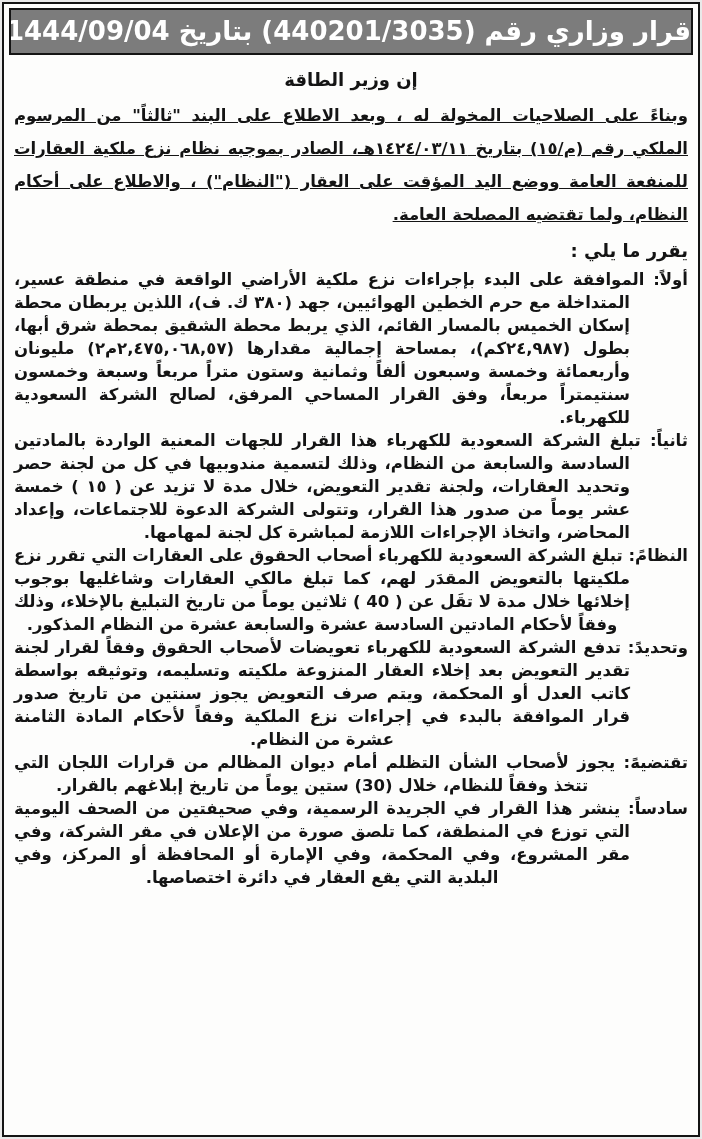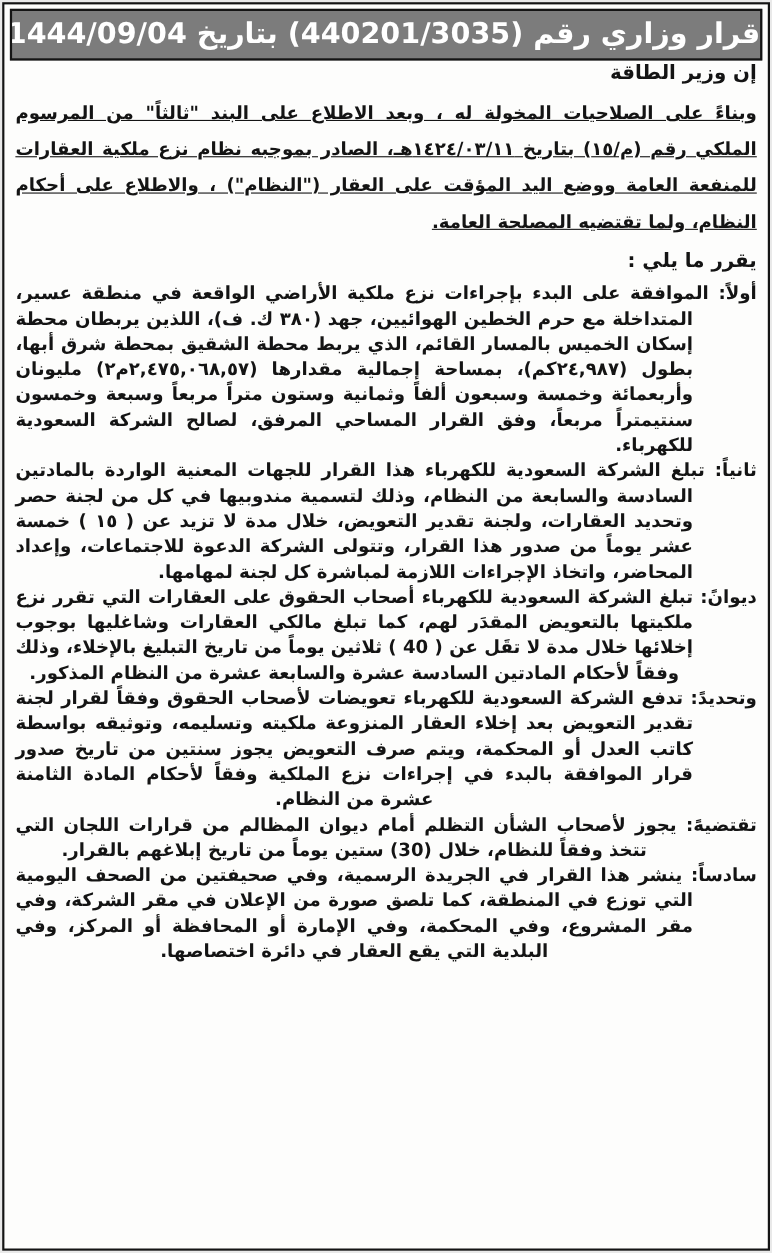--- a/index.html
+++ b/index.html
@@ -8,21 +8,21 @@
     position:relative;box-sizing:border-box;width:698px;height:1135px;margin:2px auto;
     background:#fdfdfc;border:2px solid #141414;overflow:hidden;
     padding:0 10px;direction:rtl;color:#141414;font-weight:bold;
   }
   .header-bar{
     margin:4px -5px 0;height:47px;box-sizing:border-box;
     background:#7c7c7c;border:2px solid #141414;
     color:#ffffff;text-align:center;font-size:26px;line-height:42px;
     letter-spacing:0px;white-space:nowrap;overflow:hidden;
   }
-  .salutation{text-align:right;font-size:18px;line-height:24px;}
+  .salutation{margin-top:13px;text-align:center;font-size:18px;line-height:24px;}
   .preamble{
     margin:7px 0 0;font-size:16.5px;line-height:33px;
     text-align:justify;text-align-last:right;text-decoration:underline;
   }
   .decides{margin:5px 0 2px;font-size:18px;line-height:30px;}
   .items{margin-top:2px;}
   .item{
     margin:0;font-size:16.5px;line-height:23px;
     text-align:justify;text-align-last:right;
     padding-right:58px;text-indent:-58px;
@@ -43,20 +43,20 @@
 
   <div class="salutation">إن وزير الطاقة</div>
 
   <p class="preamble">وبناءً على الصلاحيات المخولة له ، وبعد الاطلاع على البند "ثالثاً" من المرسوم الملكي رقم (م/١٥) بتاريخ ١٤٢٤/٠٣/١١هـ، الصادر بموجبه نظام نزع ملكية العقارات للمنفعة العامة ووضع اليد المؤقت على العقار ("النظام") ، والاطلاع على أحكام النظام، ولما تقتضيه المصلحة العامة.</p>
 
   <div class="decides">يقرر ما يلي :</div>
 
   <div class="items">
     <p class="item"><span class="label">أولاً:</span> <span>الموافقة على البدء بإجراءات نزع ملكية الأراضي الواقعة في منطقة عسير، المتداخلة مع حرم الخطين الهوائيين، جهد (٣٨٠ ك. ف)، اللذين يربطان محطة إسكان الخميس بالمسار القائم، الذي يربط محطة الشقيق بمحطة شرق أبها، بطول (٢٤,٩٨٧كم)، بمساحة إجمالية مقدارها (٢,٤٧٥,٠٦٨,٥٧م٢) مليونان وأربعمائة وخمسة وسبعون ألفاً وثمانية وستون متراً مربعاً وسبعة وخمسون سنتيمتراً مربعاً، وفق القرار المساحي المرفق، لصالح الشركة السعودية للكهرباء.</span></p>
     <p class="item"><span class="label">ثانياً:</span> <span>تبلغ الشركة السعودية للكهرباء هذا القرار للجهات المعنية الواردة بالمادتين السادسة والسابعة من النظام، وذلك لتسمية مندوبيها في كل من لجنة حصر وتحديد العقارات، ولجنة تقدير التعويض، خلال مدة لا تزيد عن ( ١٥ ) خمسة عشر يوماً من صدور هذا القرار، وتتولى الشركة الدعوة للاجتماعات، وإعداد المحاضر، واتخاذ الإجراءات اللازمة لمباشرة كل لجنة لمهامها.</span></p>
-    <p class="item"><span class="label">ديوانً:</span> <span>تبلغ الشركة السعودية للكهرباء أصحاب الحقوق على العقارات التي تقرر نزع ملكيتها بالتعويض المقدَر لهم، كما تبلغ مالكي العقارات وشاغليها بوجوب إخلائها خلال مدة لا تقَل عن ( 40 ) ثلاثين يوماً من تاريخ التبليغ بالإخلاء، وذلك وفقاً لأحكام المادتين السادسة عشرة والسابعة عشرة من النظام المذكور.</span></p>
+    <p class="item"><span class="label">النظامً:</span> <span>تبلغ الشركة السعودية للكهرباء أصحاب الحقوق على العقارات التي تقرر نزع ملكيتها بالتعويض المقدَر لهم، كما تبلغ مالكي العقارات وشاغليها بوجوب إخلائها خلال مدة لا تقَل عن ( 40 ) ثلاثين يوماً من تاريخ التبليغ بالإخلاء، وذلك وفقاً لأحكام المادتين السادسة عشرة والسابعة عشرة من النظام المذكور.</span></p>
     <p class="item"><span class="label">وتحديدً:</span> <span>تدفع الشركة السعودية للكهرباء تعويضات لأصحاب الحقوق وفقاً لقرار لجنة تقدير التعويض بعد إخلاء العقار المنزوعة ملكيته وتسليمه، وتوثيقه بواسطة كاتب العدل أو المحكمة، ويتم صرف التعويض يجوز سنتين من تاريخ صدور قرار الموافقة بالبدء في إجراءات نزع الملكية وفقاً لأحكام المادة الثامنة عشرة من النظام.</span></p>
     <p class="item"><span class="label">تقتضيهً:</span> <span>يجوز لأصحاب الشأن التظلم أمام ديوان المظالم من قرارات اللجان التي تتخذ وفقاً للنظام، خلال (30) ستين يوماً من تاريخ إبلاغهم بالقرار.</span></p>
     <p class="item"><span class="label">سادساً:</span> <span>ينشر هذا القرار في الجريدة الرسمية، وفي صحيفتين من الصحف اليومية التي توزع في المنطقة، كما تلصق صورة من الإعلان في مقر الشركة، وفي مقر المشروع، وفي المحكمة، وفي الإمارة أو المحافظة أو المركز، وفي البلدية التي يقع العقار في دائرة اختصاصها.</span></p>
 
   </div>
 
 </div>
 
 </body></html>

